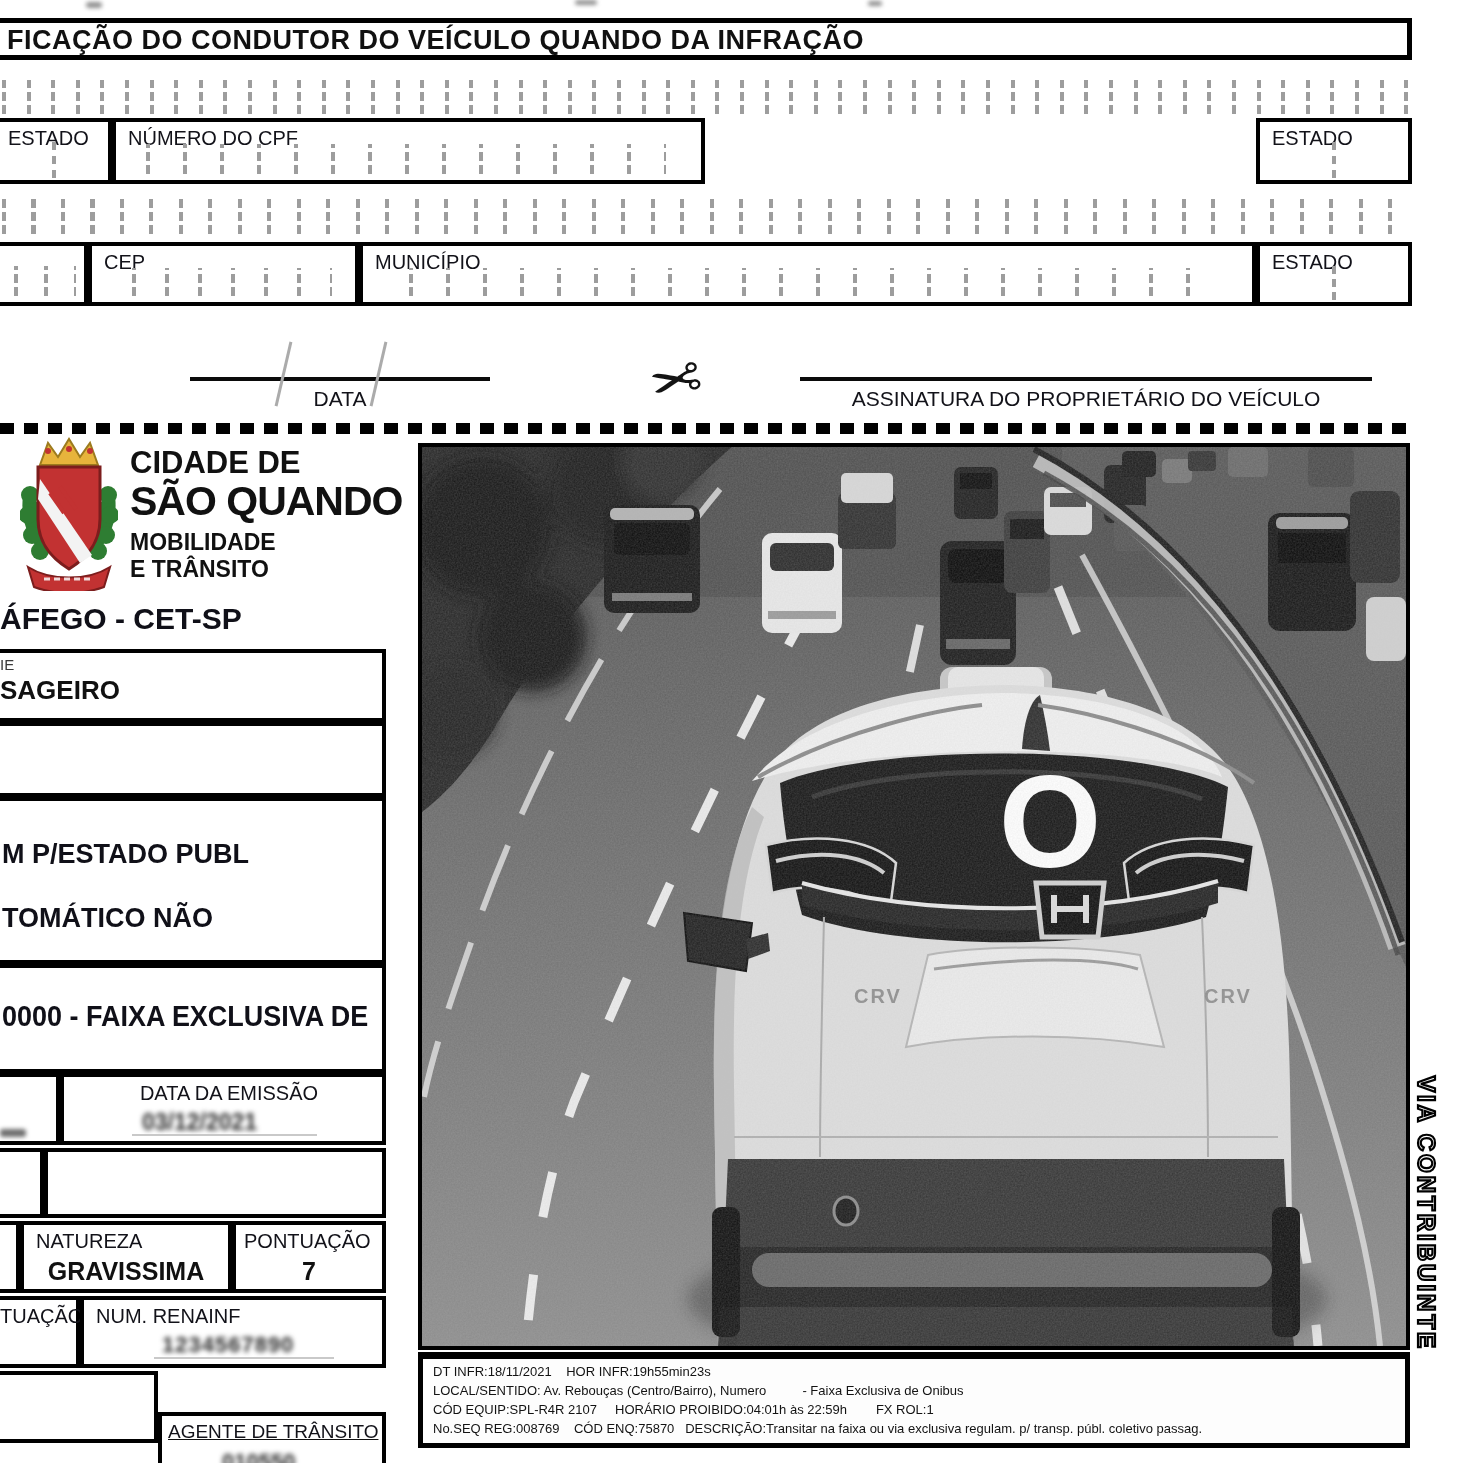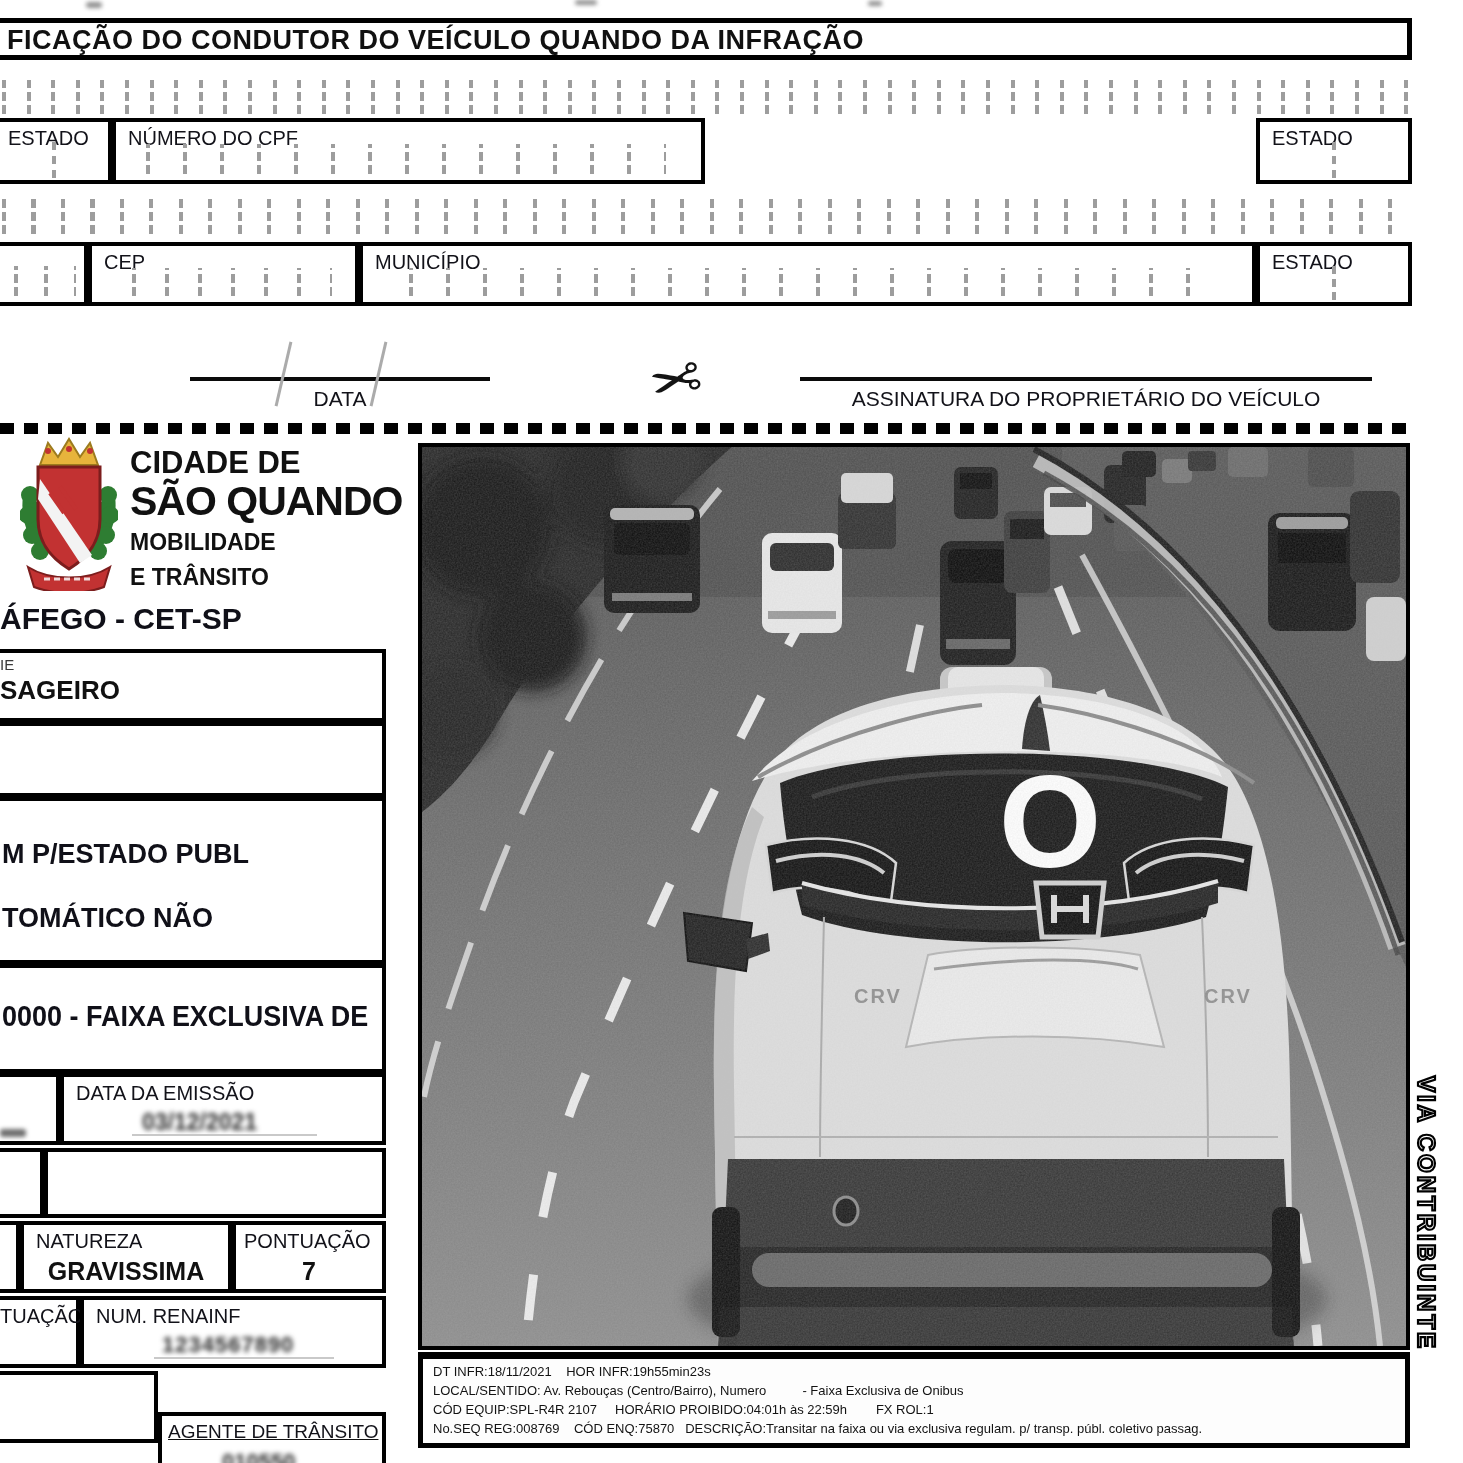--- a/index.html
+++ b/index.html
@@ -100,42 +100,42 @@
     <path d="M20,42 L72,118 L60,126 L18,62 Z" fill="#f3f3f3"></path>
     <path d="M30,56 L44,76 M40,50 L56,72" stroke="#c23232" stroke-width="4"></path>
     <path d="M8,130 C30,144 68,144 90,130 L84,150 C62,158 36,158 14,150 Z" fill="#c23232" stroke="#7c1d1d" stroke-width="2"></path>
     <path d="M24,142 H74" stroke="#f0dada" stroke-width="3" stroke-dasharray="6 4"></path>
   </svg>
 
   <div style="position:absolute;left:130px;top:447px;line-height:1;">
     <div style="font-size:31px;font-weight:bold;">CIDADE DE</div>
     <div style="font-size:41px;font-weight:bold;margin-top:3px;letter-spacing:-1px;">SÃO QUANDO</div>
     <div style="font-size:23px;font-weight:bold;margin-top:9px;">MOBILIDADE</div>
-    <div style="font-size:23px;font-weight:bold;margin-top:12px;">E TRÂNSITO</div>
+    <div style="font-size:23px;font-weight:bold;margin-top:4px;">E TRÂNSITO</div>
   </div>
 
   <div class="bigline" style="left:0;top:602px;font-size:30px;">ÁFEGO - CET-SP</div>
 
   <div class="bx" style="left:-8px;top:649px;width:394px;height:73px;">
     <div style="font-size:15px;color:#3a3a3a;padding:3px 0 0 4px;">IE</div>
     <div style="font-size:26px;font-weight:bold;padding:2px 0 0 4px;">SAGEIRO</div>
   </div>
   <div class="bx" style="left:-8px;top:722px;width:394px;height:75px;"></div>
   <div class="bx" style="left:-8px;top:797px;width:394px;height:167px;">
     <div class="bigline" style="left:6px;top:38px;">M P/ESTADO PUBL</div>
     <div class="bigline" style="left:6px;top:102px;">TOMÁTICO NÃO</div>
   </div>
   <div class="bx" style="left:-8px;top:964px;width:394px;height:109px;">
     <div class="bigline" style="left:6px;top:32px;font-size:29px;transform:scaleX(.93);">0000 - FAIXA EXCLUSIVA DE</div>
   </div>
 
   <div class="bx" style="left:-8px;top:1073px;width:68px;height:72px;">
     <div class="smudge" style="left:4px;bottom:4px;width:26px;height:8px;background:#6f6f6f;"></div>
   </div>
-  <div class="bx" style="left:60px;top:1073px;width:326px;height:72px;">
+  <div class="bx" style="left:60px;top:1073px;width:326px;height:72px;text-align:center;">
     <div class="lbl">DATA DA EMISSÃO</div>
     <div class="blurval" style="left:78px;top:32px;font-size:23px;">03/12/2021</div>
     <div class="vund" style="left:68px;bottom:5px;width:185px;"></div>
   </div>
 
   <div class="bx" style="left:-8px;top:1148px;width:52px;height:70px;"></div>
   <div class="bx" style="left:44px;top:1148px;width:342px;height:70px;"></div>
 
   <div class="bx" style="left:-8px;top:1221px;width:28px;height:72px;"></div>
   <div class="bx" style="left:20px;top:1221px;width:212px;height:72px;">

